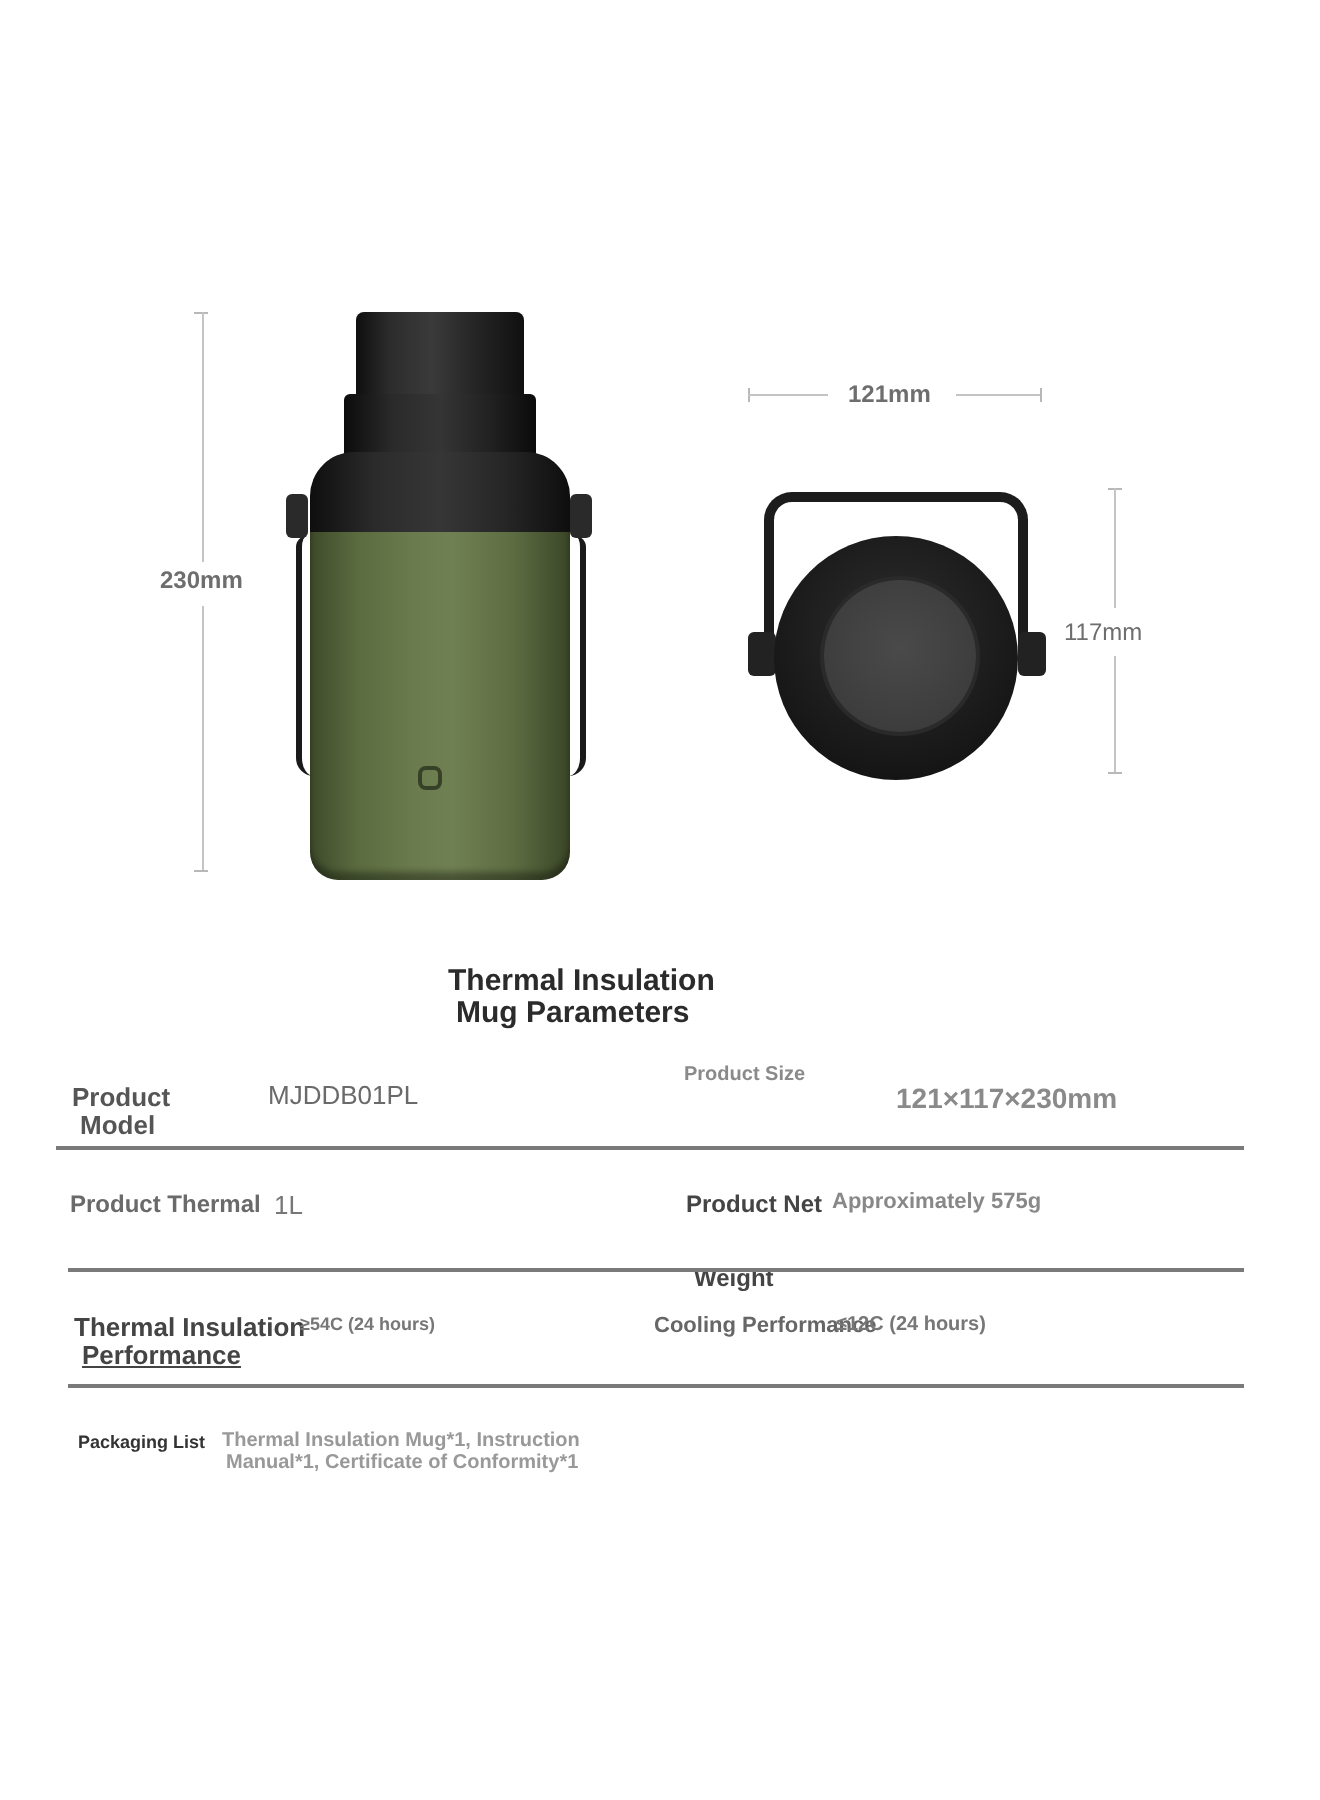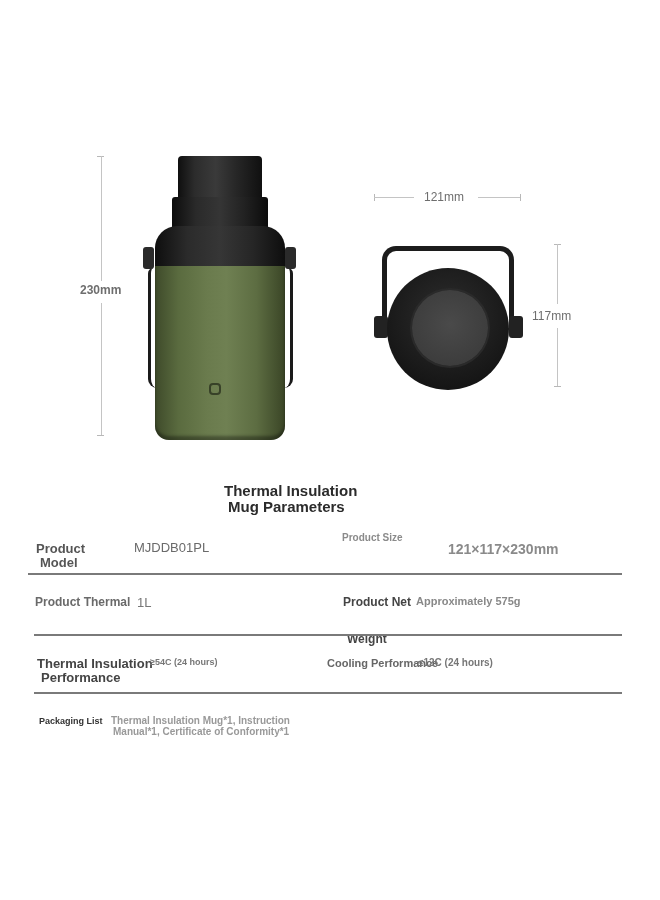--- a/index.html
+++ b/index.html
@@ -68,21 +68,21 @@
   <div class="shoulder"></div>
   <div class="hinge-l"></div>
   <div class="hinge-r"></div>
   <div class="body-green"></div>
   <div class="logo"></div>
 </div>
 
 <div>
   <div class="tick-v" style="left:374px; top:194px;"></div>
   <div class="hline" style="left:374px; top:197px; width:40px;"></div>
-  <div class="abs dim-text" style="left:424px; top:190px;">121mm</div>
+  <div class="abs dim-text" style="left:424px; top:190px;font-weight:bold;">121mm</div>
   <div class="hline" style="left:478px; top:197px; width:42px;"></div>
   <div class="tick-v" style="left:520px; top:194px;"></div>
 </div>
 
 <div>
   <div class="tv-handle"></div>
   <div class="tv-knob-l"></div>
   <div class="tv-knob-r"></div>
   <div class="tv-outer"></div>
   <div class="tv-inner"></div>
@@ -119,21 +119,21 @@
     <span style="display:block;">Product Net</span>
     <span style="display:block; padding-left:4px;margin-top:23px;">Weight</span>
   </div>
   <div class="lbl" style="left:416px; top:595px; font-size:11px; color:#888;">Approximately 575g</div>
   <div class="rule" style="left:34px; top:634px; width:588px;"></div>
 </div>
 
 <div>
   <div class="lbl" style="left:37px; top:657px; font-size:13px; line-height:14px; color:#444;">
     <span style="display:block;">Thermal Insulation</span>
-    <span style="display:block; padding-left:4px;">Performance</span>
+    <span style="display:block; padding-left:4px;text-decoration:underline;">Performance</span>
   </div>
   <div class="lbl" style="left:150px; top:657px; font-size:9px; color:#777;">≥54C (24 hours)</div>
   <div class="lbl" style="left:327px; top:657px; font-size:11px; color:#666;">Cooling Performance</div>
   <div class="lbl" style="left:418px; top:657px; font-size:10px; color:#777;">≤12C (24 hours)</div>
   <div class="rule" style="left:34px; top:692px; width:588px;"></div>
 </div>
 
 <div>
   <div class="lbl" style="left:39px; top:716px; font-size:9px; color:#333;">Packaging List</div>
   <div class="lbl" style="left:111px; top:715px; font-size:10px; line-height:11px; color:#999;">

